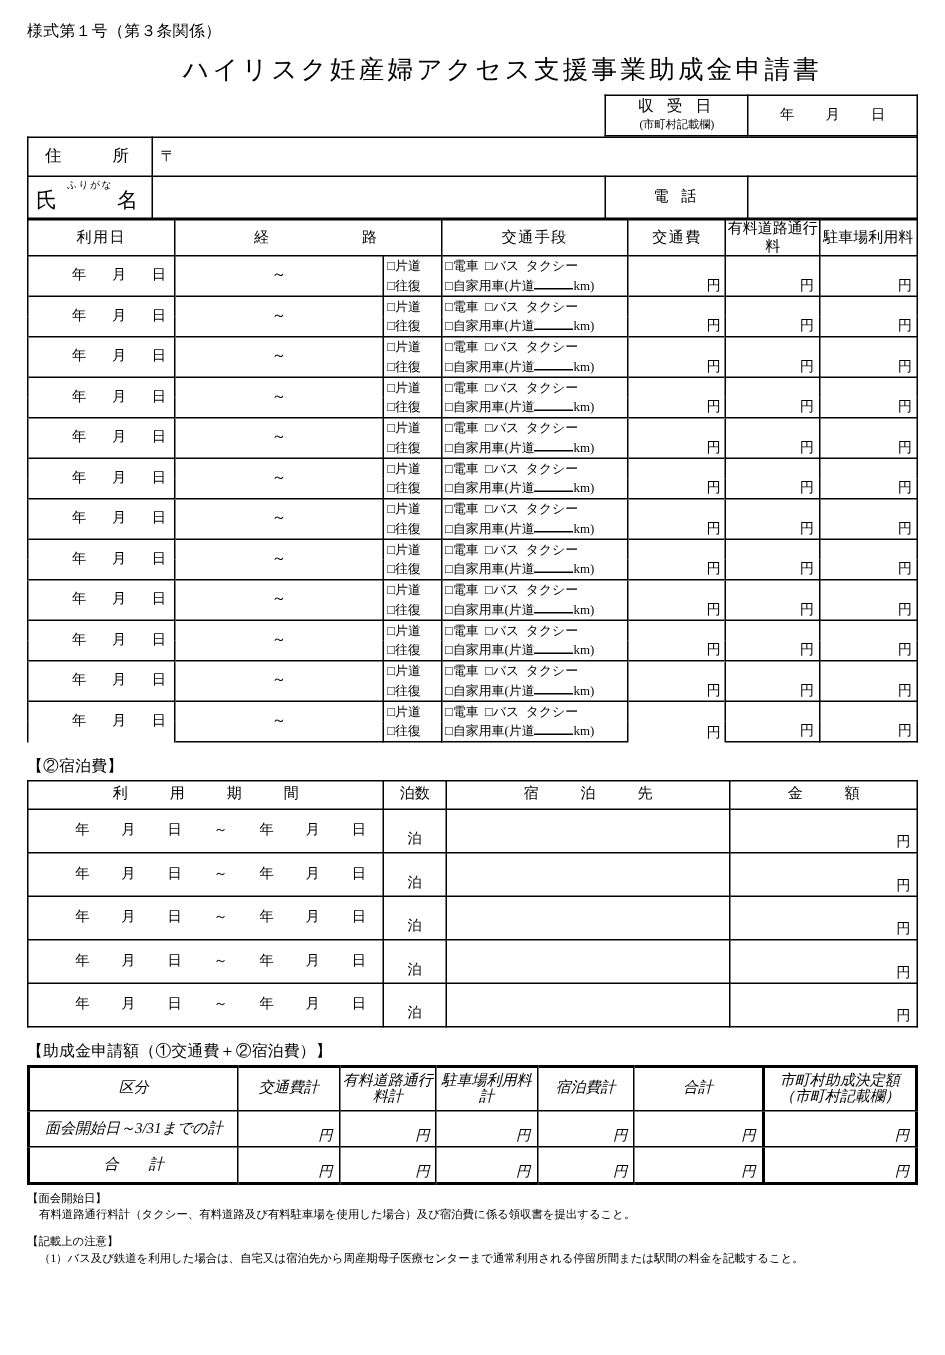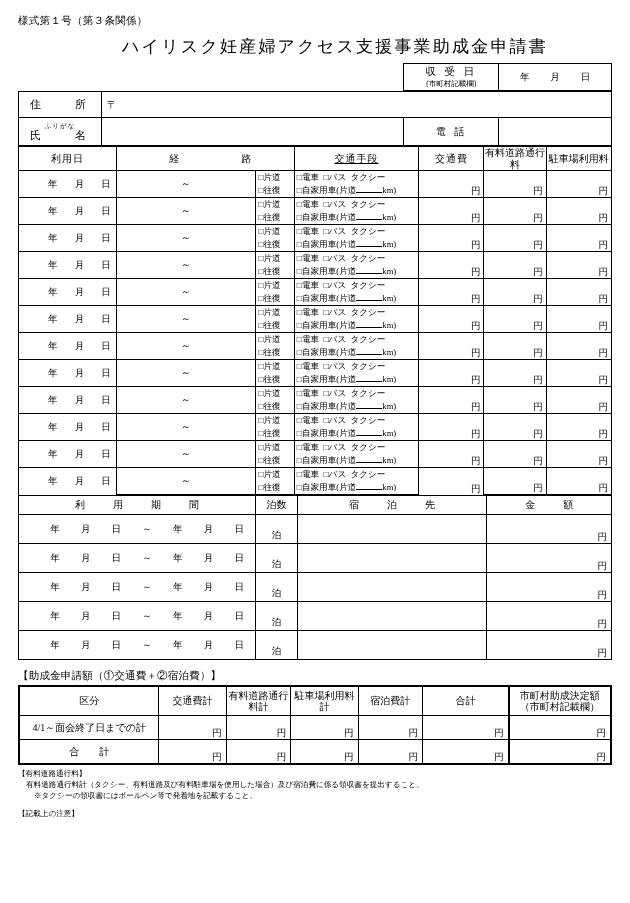--- a/index.html
+++ b/index.html
@@ -81,36 +81,36 @@
     text-align: center;
     font-size: 11px;
     letter-spacing: 4px;
   }
   .name-cell {
     text-align: center;
     line-height: 1.1;
     padding: 1px 0;
   }
   .furigana { font-size: 6.5px; letter-spacing: 1px; display:block; }
-  .namelbl { font-size: 11px; letter-spacing: 4px; display:block; }
+  .namelbl { font-size: 14px; letter-spacing: 4px; display:block; }
   .postal { padding-left: 5px; font-size: 10px; }
   .tel-cell { text-align: center; font-size: 10px; letter-spacing: 3px; }
 
   
   .sec-head {
     font-size: 10.5px;
     margin: 9px 0 2px 18px;
     letter-spacing: 0.2px;
   }
 
   
   .tbl-trans th { height: 17px; font-size: 10px; }
   .th-date { letter-spacing: 1px; }
   .th-route { letter-spacing: 14px; padding-left: 24px; }
-  .th-means { letter-spacing: 1px; text-decoration: underline; }
+  .th-means { letter-spacing: 1px; }
   .th-fare { letter-spacing: 1px; }
   .th-tiny { font-size: 7.2px; letter-spacing: 0px; }
 
   .tbl-trans td { height: 13px; }
   .cell-date {
     text-align: center;
     font-size: 9.5px;
   }
   .cell-date .spread { padding: 0 12px; }
   .tilde { text-align: center; font-size: 10px; }
@@ -142,21 +142,21 @@
   .tbl-lodge th { height: 18px; font-size: 10px; }
   .tbl-lodge td { height: 26px; }
   .th-period { letter-spacing: 9px; padding-left: 9px; }
   .th-nights { letter-spacing: 0px; }
   .th-place { letter-spacing: 9px; padding-left: 9px; }
   .th-amount { letter-spacing: 9px; padding-left: 9px; }
   .period-cell { font-size: 9.5px; text-align: center; }
   .nights-cell { font-size: 9.5px; text-align: center; vertical-align: bottom; padding-bottom: 2px;}
 
   
-  .tbl-sub { border: 2px solid #000; }
+  .tbl-sub { border: 2px solid #000; font-style: italic; }
   .tbl-sub th { height: 28px; font-size: 10px; }
   .tbl-sub td { height: 23px; }
   .th-two { line-height: 1.15; font-size: 9.5px; }
   .sub-label { text-align: center; font-size: 10px; }
   .sub-label.sp { letter-spacing: 5px; padding-left: 5px; }
   .tbl-sub .outer-l { border-left: 2px solid #000; }
   .tbl-sub .outer-r { border-right: 2px solid #000; }
   .tbl-sub .outer-t { border-top: 2px solid #000; }
   .tbl-sub .outer-b { border-bottom: 2px solid #000; }
   .thick-r { border-right: 2px solid #000 !important; }
@@ -552,20 +552,21 @@
             </td>
           </tr>
           <tr>
             <td class="cell-way nt">□往復</td>
             <td class="cell-means nt">□自家用車(片道<span class="kmline"></span>km)</td>
           </tr>
         </tbody>
     </table>
   </div>
 
+  <div class="sec-head">【②宿泊費】</div>
   <div class="wrap">
     <table class="tbl-lodge">
       <colgroup>
         <col style="width:40%">
           <col style="width:7%">
           <col style="width:32%">
           <col style="width:21%">
       </colgroup>
       <tbody>
           <tr>
@@ -691,21 +692,21 @@
         <th class="ctr outer-t">宿泊費計</th>
         <th class="ctr outer-t thick-r">合計</th>
         <th class="ctr th-two outer-r">
           <span>市町村助成決定額</span><br>
           <span>（市町村記載欄）</span>
         </th>
       </tr>
       </tbody>
         <tbody id="subsidy-body">
           <tr>
-            <td class="sub-label outer-l">4/1～面会終了日までの計</td>
+            <td class="sub-label outer-l">面会開始日～3/31までの計</td>
             <td class="">
               <div style="height:100%;display:flex;align-items:flex-end;justify-content:flex-end;padding-right:4px;font-size:9.5px;">円</div>
             </td>
             <td class="">
               <div style="height:100%;display:flex;align-items:flex-end;justify-content:flex-end;padding-right:4px;font-size:9.5px;">円</div>
             </td>
             <td class="">
               <div style="height:100%;display:flex;align-items:flex-end;justify-content:flex-end;padding-right:4px;font-size:9.5px;">円</div>
             </td>
             <td class="">
@@ -737,21 +738,21 @@
             </td>
             <td class="outer-r outer-b">
               <div style="height:100%;display:flex;align-items:flex-end;justify-content:flex-end;padding-right:4px;font-size:9.5px;">円</div>
             </td>
           </tr>
         </tbody>
     </table>
   </div>
 
   <div class="notes">
-    <div class="hd">【有料道路通行料】</div>
+    <div class="hd">【面会開始日】</div>
     <div class="l1">有料道路通行料計（タクシー、有料道路及び有料駐車場を使用した場合）及び宿泊費に係る領収書を提出すること。</div>
-    <div class="l2">※タクシーの領収書にはボールペン等で発着地を記載すること。</div>
     <div class="gap"></div>
     <div class="hd">【記載上の注意】</div>
+    <div class="l1">（1）バス及び鉄道を利用した場合は、自宅又は宿泊先から周産期母子医療センターまで通常利用される停留所間または駅間の料金を記載すること。</div>
 
   </div>
 
 </div>
 
 </body></html>

